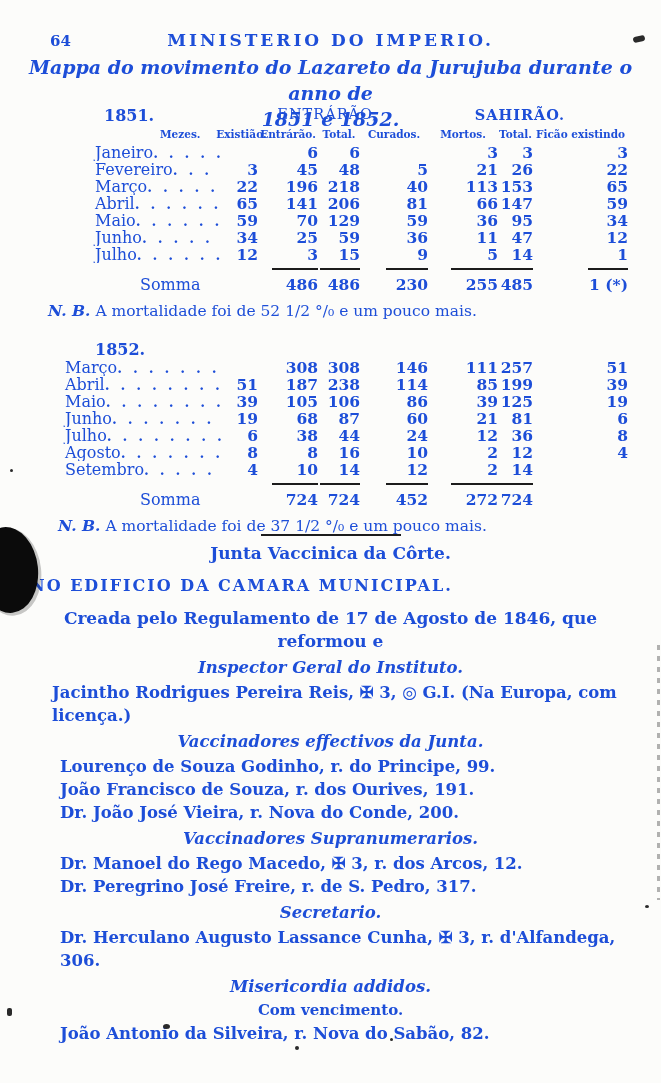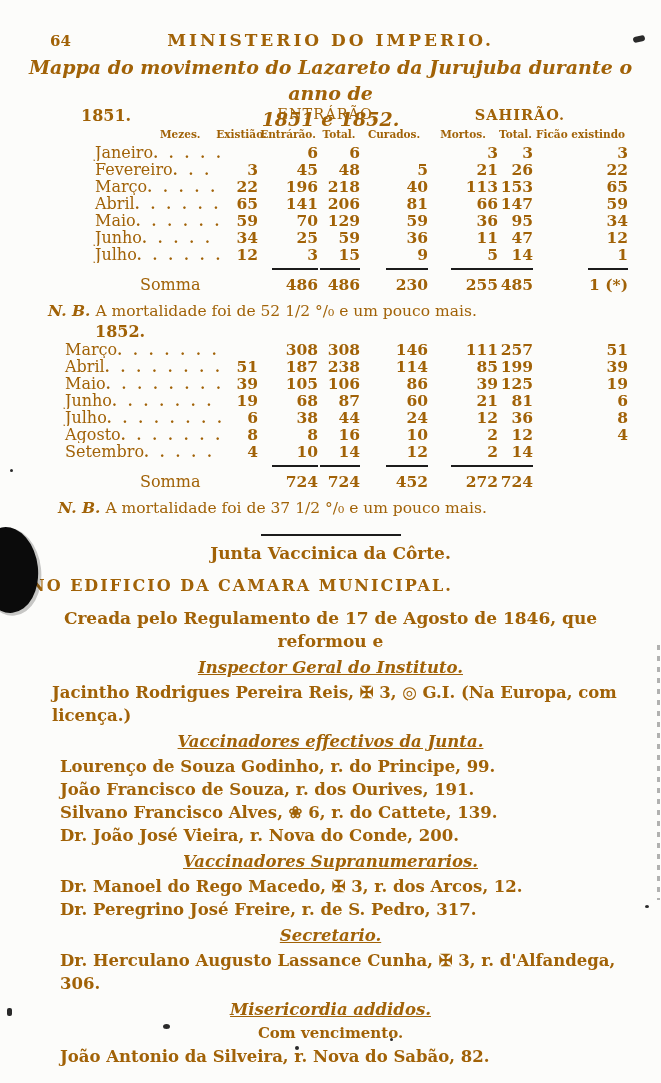--- a/index.html
+++ b/index.html
@@ -1,42 +1,42 @@
 <!DOCTYPE html>
 <html><head>
 <meta charset="utf-8">
 <style>
   html,body { margin:0; padding:0; }
   body { background:#d8d8d4; }
   .page {
     position:relative; width:661px; height:1083px; margin:0 auto;
     background:#fcfcfa; overflow:hidden;
     font-family:"DejaVu Serif","Liberation Serif",serif;
-    color:#a16207;
+    color:#1d4ed8;
   }
   .abs { position:absolute; left:0; right:0; }
 
   
   .page-num { position:absolute; left:50px; top:32px; font-weight:700; font-size:15px; }
   .masthead { top:30px; text-align:center; font-weight:700; font-size:17px; letter-spacing:3px; }
   .doc-title { top:54px; text-align:center; font-style:italic; font-weight:700; font-size:19px; line-height:26px; }
 
   
   .trow { display:grid; grid-template-columns:225px 33px 60px 42px 68px 70px 35px 95px; align-items:baseline; }
   .cell { min-height:1px; }
   .num { text-align:right; font-weight:600; font-size:15.5px; line-height:17px; }
   .label-cell { display:flex; align-items:baseline; overflow:hidden; padding-right:4px; }
   .t1851 .label-cell { padding-left:95px; }
   .t1852 .label-cell { padding-left:65px; }
   .month { font-size:16px; line-height:17px; white-space:nowrap; }
   .leaders { flex:1; overflow:hidden; white-space:nowrap; font-size:14px; }
   .leaders::after { content:" . . . . . . . . . . . . . . . . . . . ."; letter-spacing:3px; font-weight:600; }
 
   .ghead { display:grid; grid-template-columns:225px 33px 60px 42px 68px 70px 35px 95px; height:22px; }
-  .ghead .year { padding-left:81px; font-weight:700; font-size:16px; }
+  .ghead .year { padding-left:104px; font-weight:700; font-size:16px; }
   .ghead .entrarao { grid-column:2/5; display:flex; justify-content:center; transform:translateX(35px);
                      font-weight:400; font-size:14.5px; letter-spacing:1px; white-space:nowrap; }
   .ghead .sahirao { grid-column:6/9; display:flex; justify-content:center; transform:translateX(-8px);
                     font-weight:700; font-size:14.5px; letter-spacing:1px; white-space:nowrap; }
   .shead { display:grid; grid-template-columns:225px 33px 60px 42px 68px 70px 35px 95px; height:16px; }
   .shead .hc { display:flex; justify-content:center; font-weight:700; font-size:10.5px; white-space:nowrap;text-align:right; }
   .shead .mezes { padding-left:160px; justify-content:flex-start; }
 
   .rules { display:grid; grid-template-columns:225px 33px 60px 42px 68px 70px 35px 95px; height:7px; align-items:end; }
   .rline { border-top:2px solid #1c1c1c; height:0; margin-left:auto; }
@@ -51,21 +51,21 @@
   .nb .nbl { font-style:italic; font-weight:600; }
 
   .year-row { font-weight:700; font-size:16px; padding-left:95px; height:19px; }
 
   
   .divider { top:534px; } .divider div { width:140px; margin:0 auto; border-top:2px solid #1c1c1c; }
   .junta { top:543px; padding:0 30px; }
   .junta-title { text-align:center; font-weight:700; font-size:17px; margin-bottom:13px; }
   .junta-sub { font-weight:700; font-size:16px; letter-spacing:2px; margin-bottom:12px; }
   .para { text-align:center; font-weight:600; font-size:17px; line-height:23px; margin-bottom:3px; }
-  .iheading { text-align:center; font-style:italic; font-weight:600; font-size:16.5px; margin:5px 0 4px 0;text-decoration:underline; }
+  .iheading { text-align:center; font-style:italic; font-weight:600; font-size:16.5px; margin:5px 0 4px 0; }
   .nameline { font-weight:600; font-size:16.5px; line-height:23px; margin-left:30px; }
   .nameline.wide { margin-left:22px; }
   .centerline { text-align:center; font-weight:600; font-size:15px; margin:5px 0 3px 0; }
 
   
   .footnote { top:972px; }
   .fn-rule { display:flex; margin:0 22px 8px 38px; }
   .fn-rule .dash { width:35%; border-top:2px dashed #1c1c1c; }
   .fn-rule .solid { width:65%; border-top:2px solid #1c1c1c; }
   .fn-text { margin:0 30px 0 38px; font-weight:600; font-size:14.5px; line-height:20px; text-indent:20px; }
@@ -217,21 +217,21 @@
       <div class="num">255</div>
       <div class="num">485</div>
       <div class="num">1 (*)</div>
     </div>
     <div class="nb">
       <span class="nbl">N. B.</span>
       <span>A mortalidade foi de 52 1/2 °/₀ e um pouco mais.</span>
     </div>
   </div>
 
-  <div class="abs t1852" style="top:322px;">
+  <div class="abs t1852" style="top:340px;">
     <div class="year-row">1852.</div>
     <div>
         <div class="trow">
           <div class="cell label-cell">
             <span class="month">Março</span>
             <span class="leaders"></span>
           </div>
           <div class="cell num"></div>
           <div class="cell num">308</div>
           <div class="cell num">308</div>
@@ -352,21 +352,20 @@
     <div class="junta-title">Junta Vaccinica da Côrte.</div>
     <div class="junta-sub">NO EDIFICIO DA CAMARA MUNICIPAL.</div>
     <div class="para">
       <div>Creada pelo Regulamento de 17 de Agosto de 1846, que reformou e</div>
     </div>
     <div class="iheading">Inspector Geral do Instituto.</div>
     <div class="nameline wide">Jacintho Rodrigues Pereira Reis, ✠ 3, ◎ G.I. (Na Europa, com licença.)</div>
     <div class="iheading">Vaccinadores effectivos da Junta.</div>
     <div class="nameline">Lourenço de Souza Godinho, r. do Principe, 99.</div>
     <div class="nameline">João Francisco de Souza, r. dos Ourives, 191.</div>
-    <div class="nameline">Silvano Francisco Alves, ❀ 6, r. do Cattete, 139.</div>
     <div class="nameline">Dr. João José Vieira, r. Nova do Conde, 200.</div>
     <div class="iheading">Vaccinadores Supranumerarios.</div>
     <div class="nameline">Dr. Manoel do Rego Macedo, ✠ 3, r. dos Arcos, 12.</div>
     <div class="nameline">Dr. Peregrino José Freire, r. de S. Pedro, 317.</div>
     <div class="iheading">Secretario.</div>
     <div class="nameline">Dr. Herculano Augusto Lassance Cunha, ✠ 3, r. d'Alfandega, 306.</div>
     <div class="iheading">Misericordia addidos.</div>
     <div class="centerline">Com vencimento.</div>
     <div class="nameline">João Antonio da Silveira, r. Nova do Sabão, 82.</div>
   </div>

